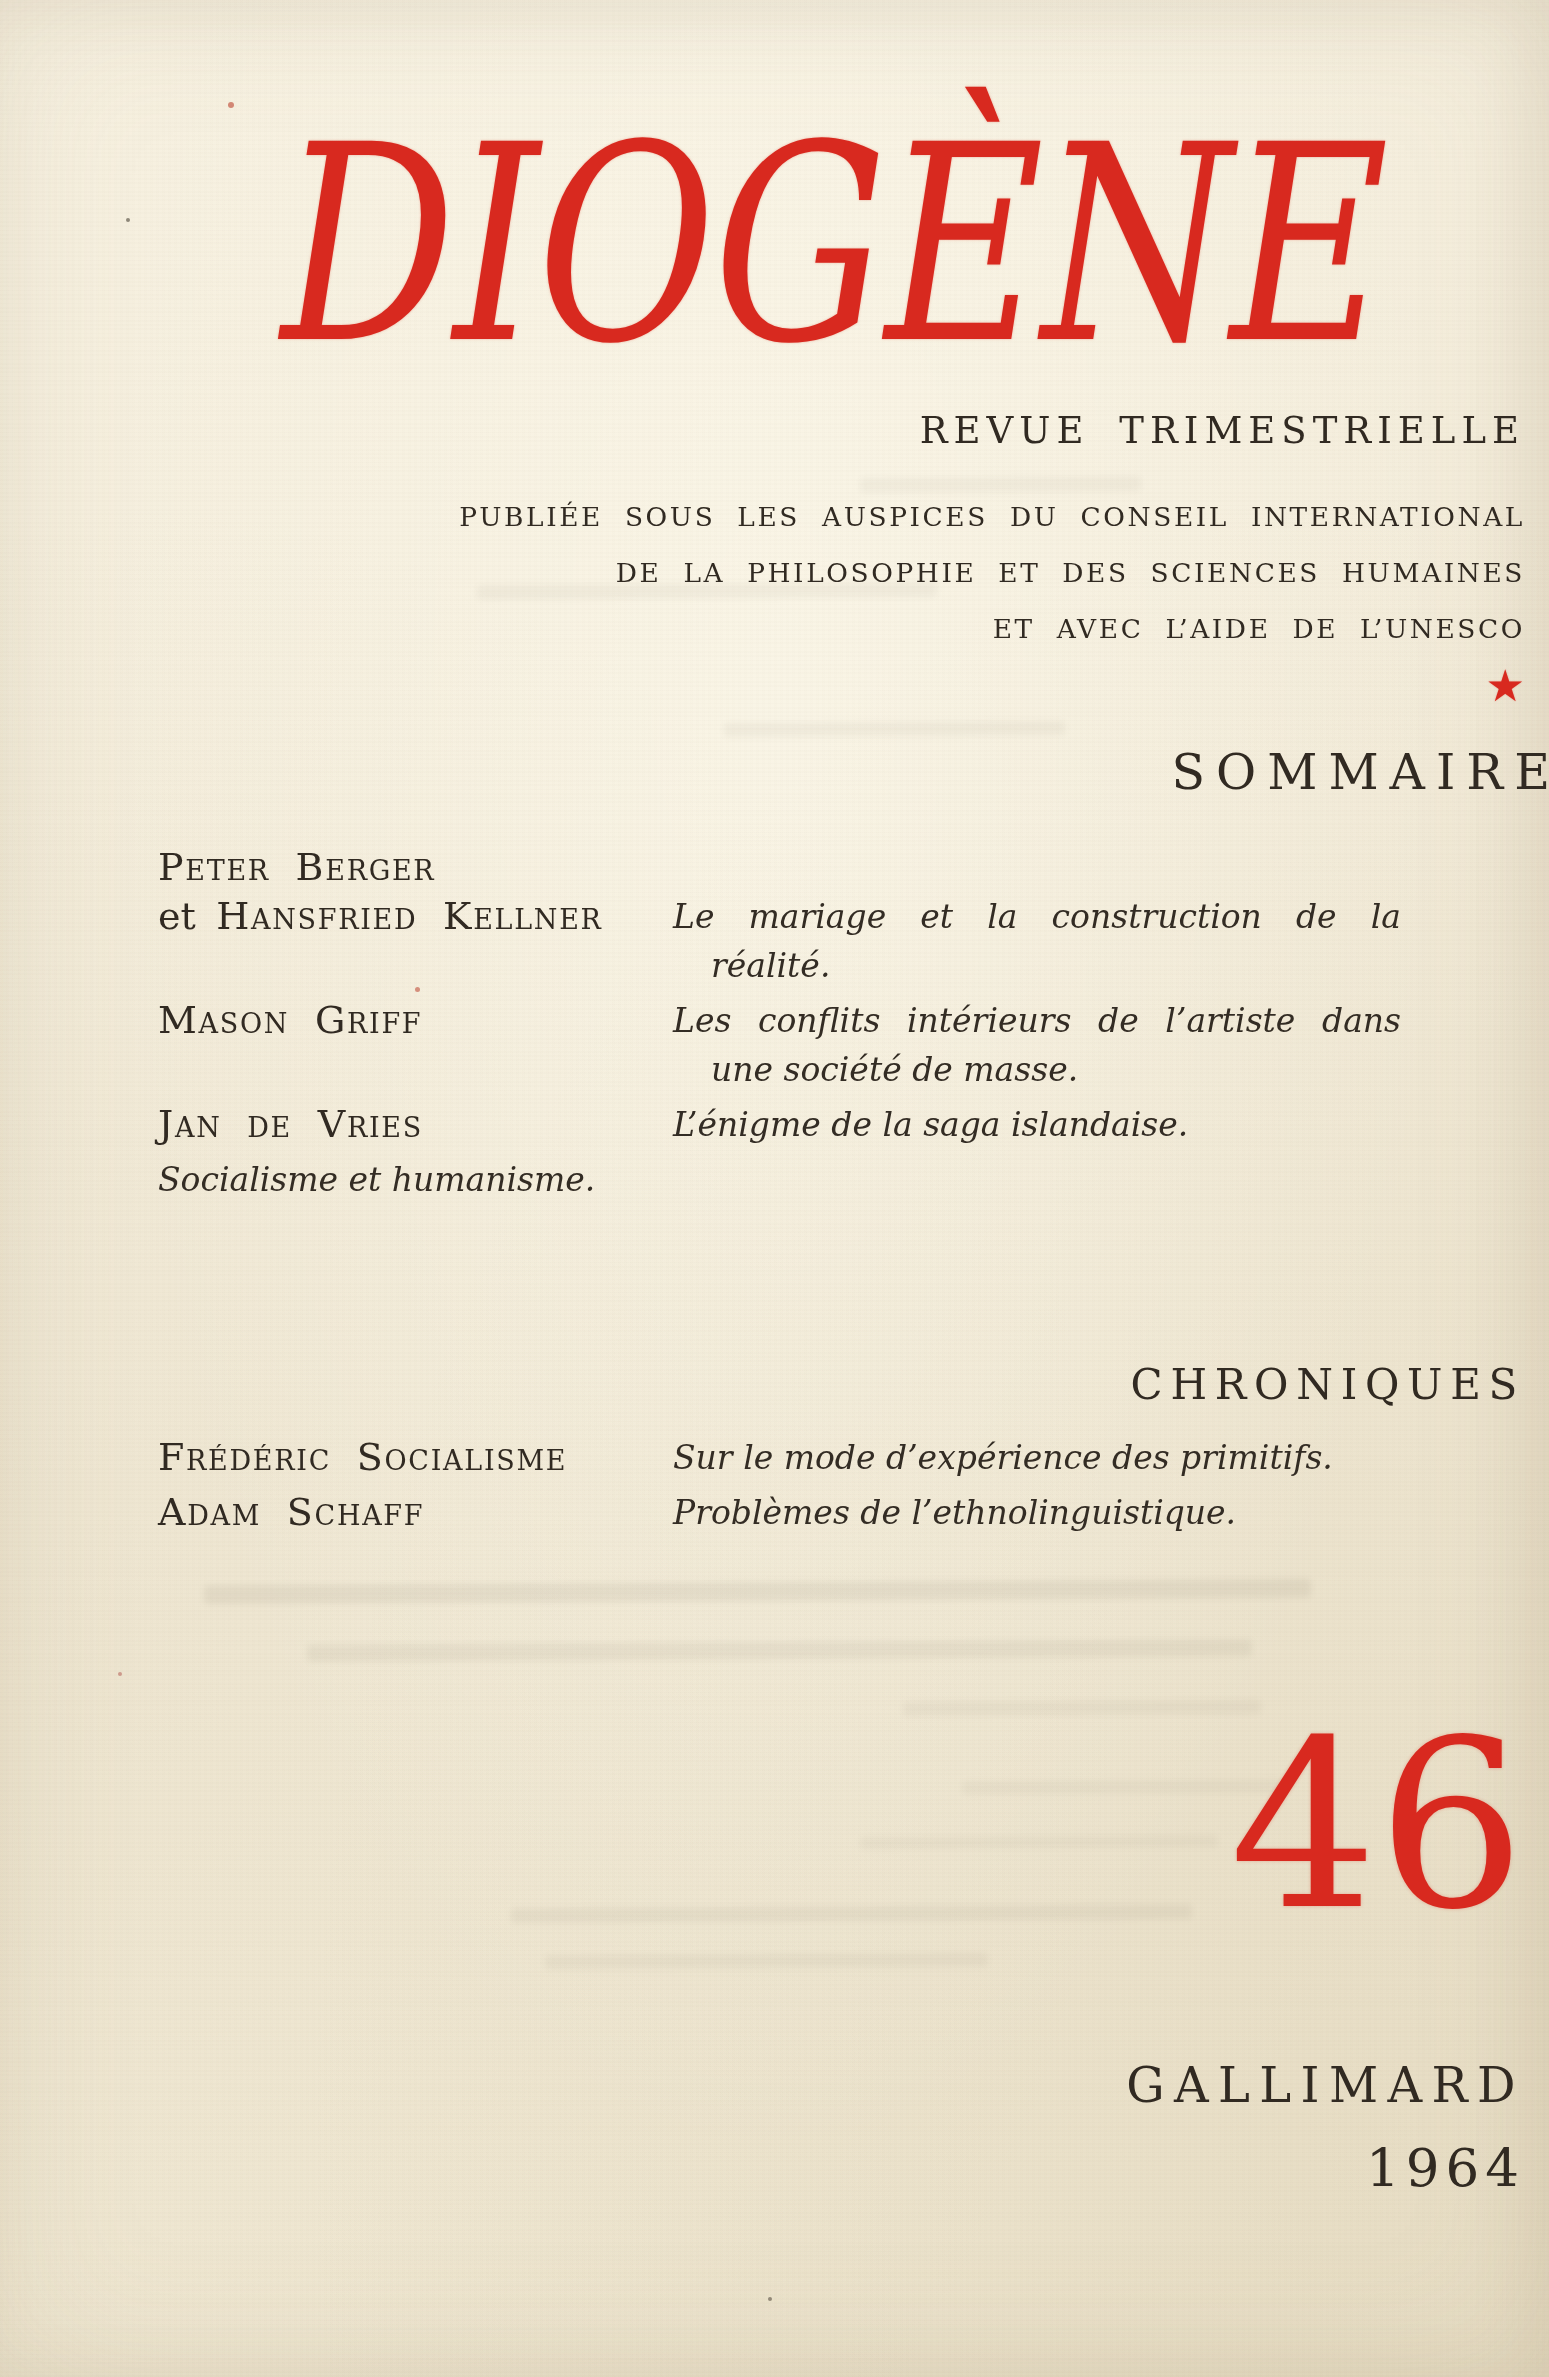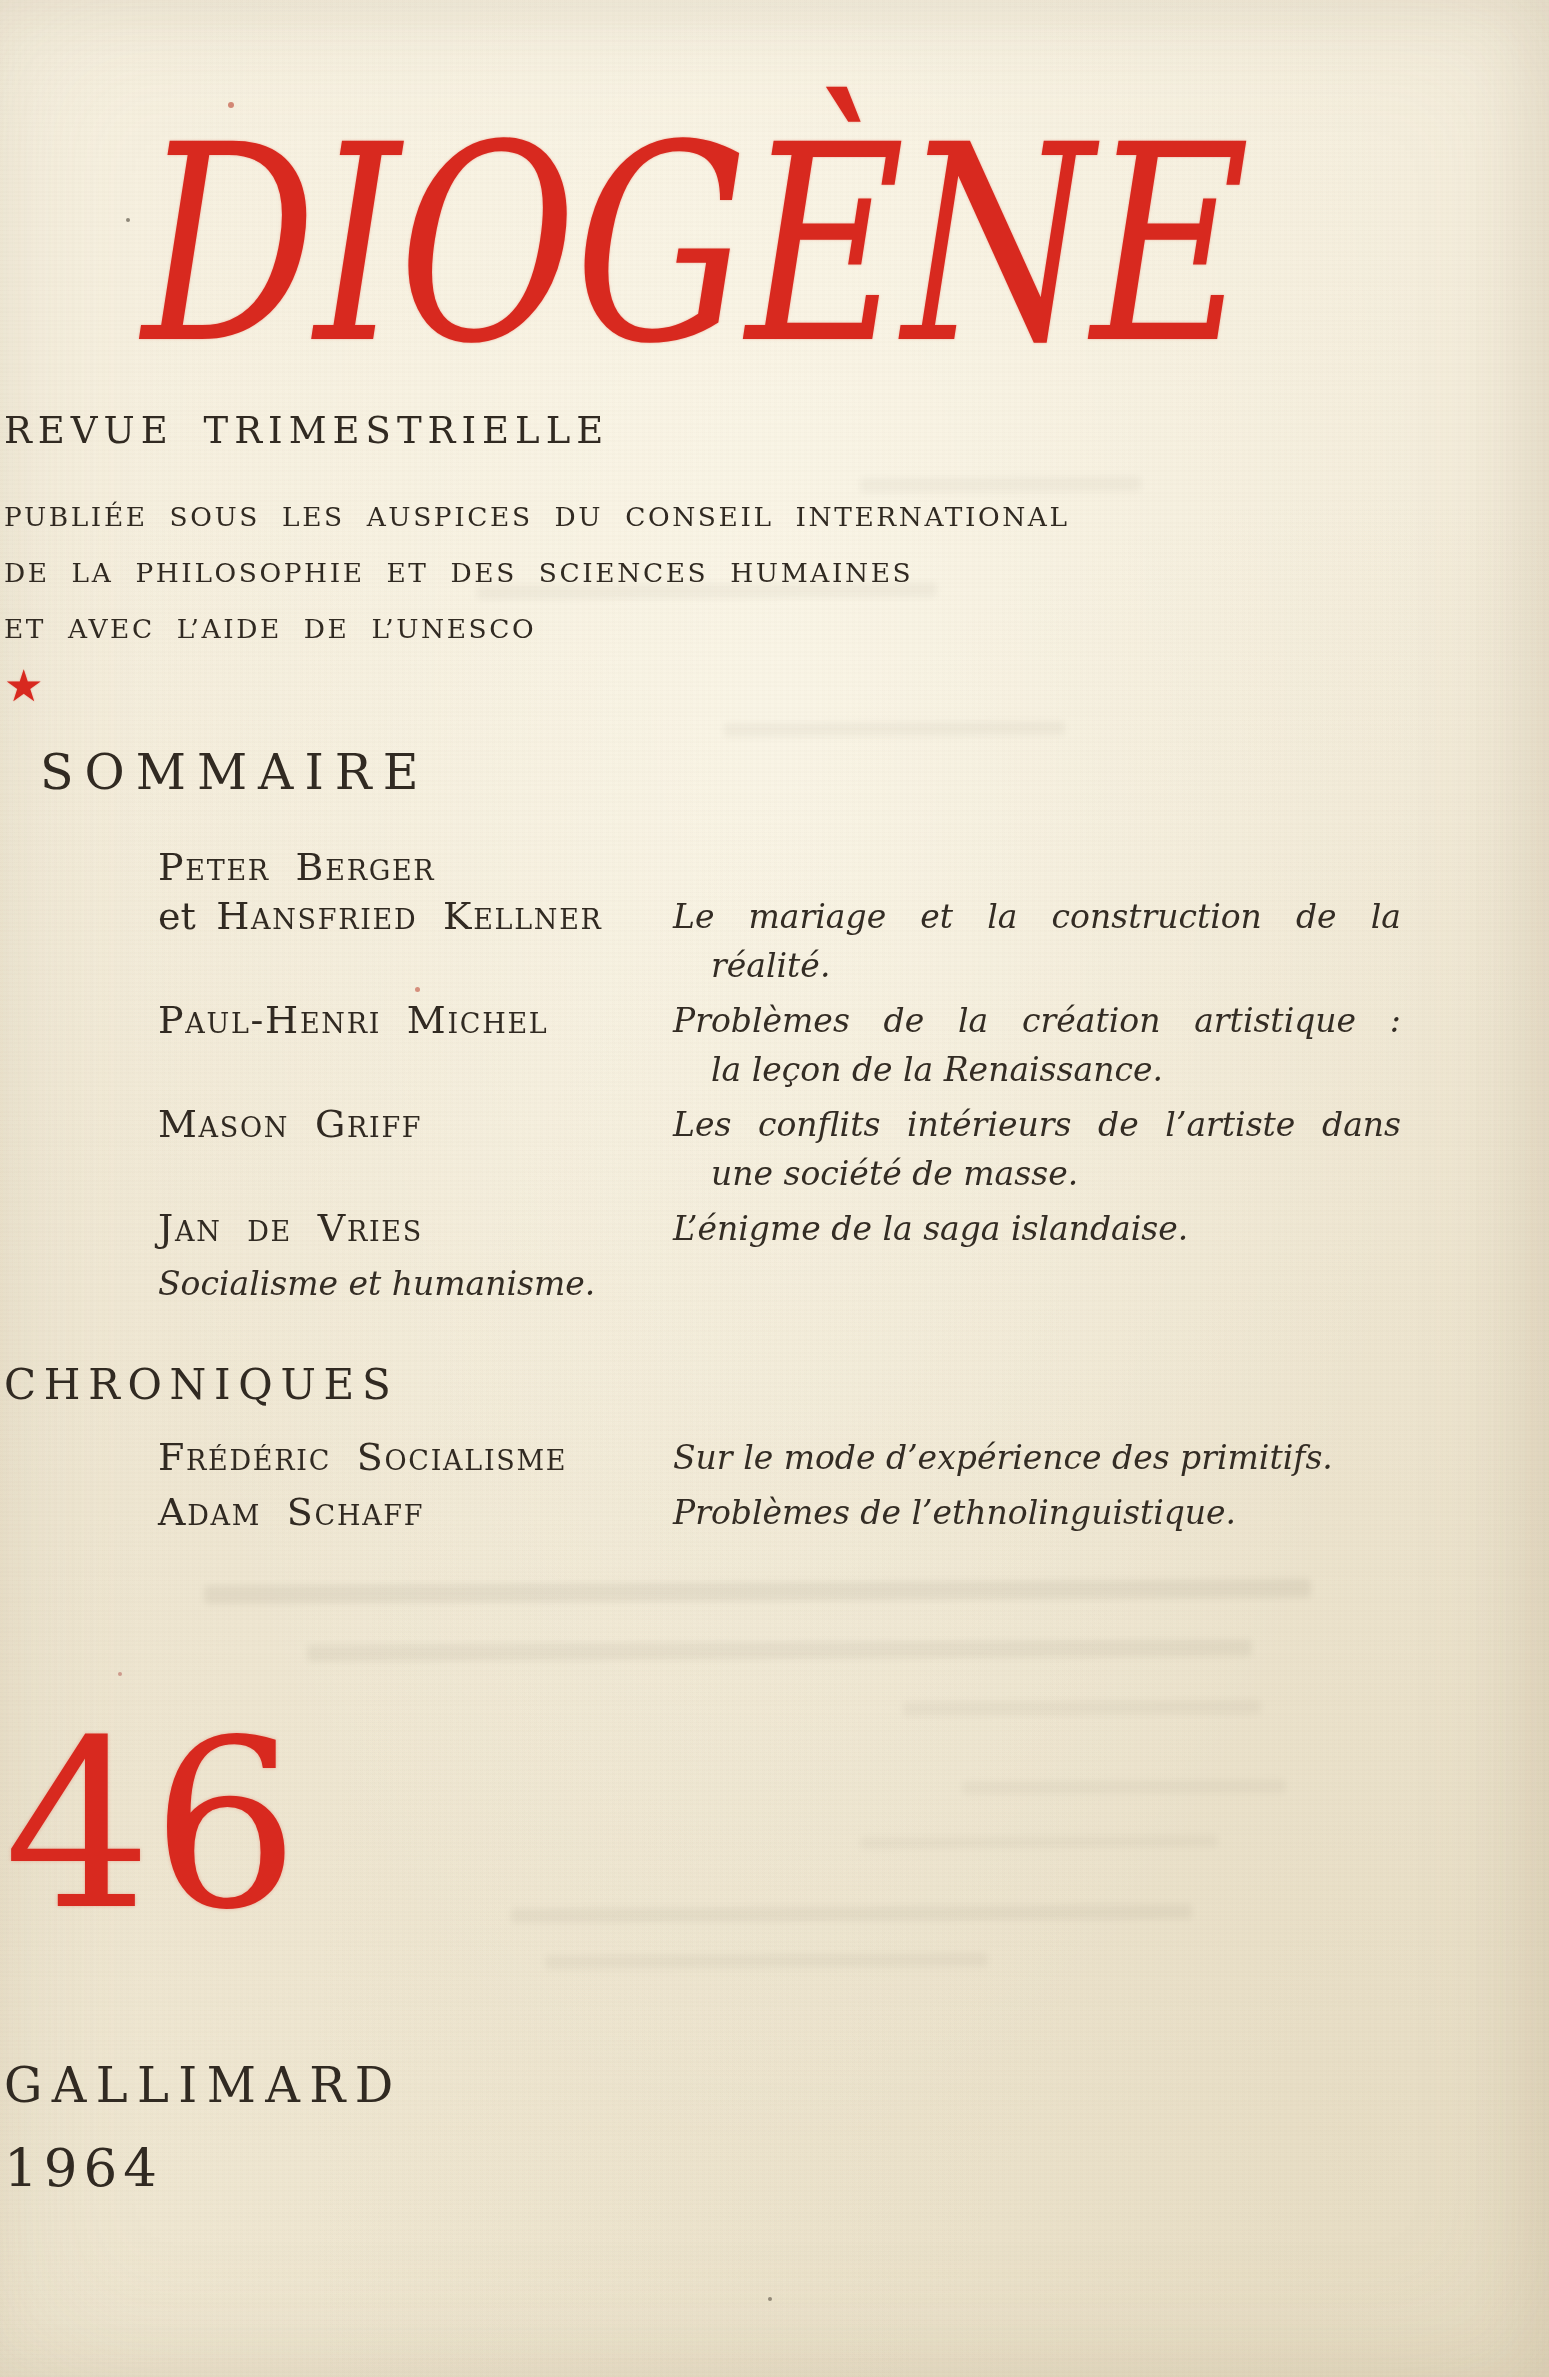--- a/index.html
+++ b/index.html
@@ -12,21 +12,21 @@
     position:relative;width:1550px;height:2377px;overflow:hidden;
     background:
       repeating-linear-gradient(0deg, rgba(120,100,70,0.015) 0 1.7px, rgba(0,0,0,0) 1.7px 4.3px),
       repeating-linear-gradient(90deg, rgba(140,120,80,0.012) 0 2.6px, rgba(0,0,0,0) 2.6px 6px),
       radial-gradient(ellipse at 50% 28%, rgba(255,252,240,0.5), rgba(255,252,240,0) 62%),
       radial-gradient(ellipse at 88% 90%, rgba(186,166,124,0.16), rgba(186,166,124,0) 55%),
       radial-gradient(ellipse at 8% 70%, rgba(196,178,138,0.10), rgba(196,178,138,0) 50%),
       linear-gradient(158deg,#f7f1e1 0%,#f3ecda 45%,#efe7d1 100%);
     box-shadow: inset 0 0 145px rgba(150,128,90,0.13), inset -22px 0 60px rgba(145,122,86,0.10);
   }
-  .centered{position:absolute;left:4px;width:1512px;text-align:left;}
+  .centered{position:absolute;left:13px;width:1512px;text-align:right;}
   .ink{color:#312a22;}
 
   .title{top:109px;font-size:272px;line-height:1;font-style:italic;font-weight:normal;margin:0;
          color:#d8291f; text-shadow:0 0 2.6px rgba(214,45,30,0.35);}
   .title-inner{display:inline-block;transform:scaleX(0.8);transform-origin:50% 50%;letter-spacing:-0.01em;}
 
   .subtitle{top:412px;font-size:37px;line-height:1;letter-spacing:6px;word-spacing:12px;}
 
   .pub-lines{top:489px;font-size:26.4px;line-height:56px;letter-spacing:2.6px;word-spacing:11px;}
 
@@ -101,29 +101,20 @@
       <div class="tauth">
         <div><span class="sc">Peter Berger</span></div>
         <div><span class="pfx">et</span><span class="sc">Hansfried Kellner</span></div>
       </div>
       <div class="ttitle mt1">
         <div class="tline jl">Le mariage et la construction de la</div>
         <div class="tline cont nw">réalité.</div>
       </div>
     </div>
 
-    <div class="trow">
-      <div class="tauth">
-        <div><span class="sc">Paul-Henri Michel</span></div>
-      </div>
-      <div class="ttitle">
-        <div class="tline jl">Problèmes de la création artistique :</div>
-        <div class="tline cont nw">la leçon de la Renaissance.</div>
-      </div>
-    </div>
 
     <div class="trow">
       <div class="tauth">
         <div><span class="sc">Mason Griff</span></div>
       </div>
       <div class="ttitle">
         <div class="tline jl">Les conflits intérieurs de l’artiste dans</div>
         <div class="tline cont nw">une société de masse.</div>
       </div>
     </div>

